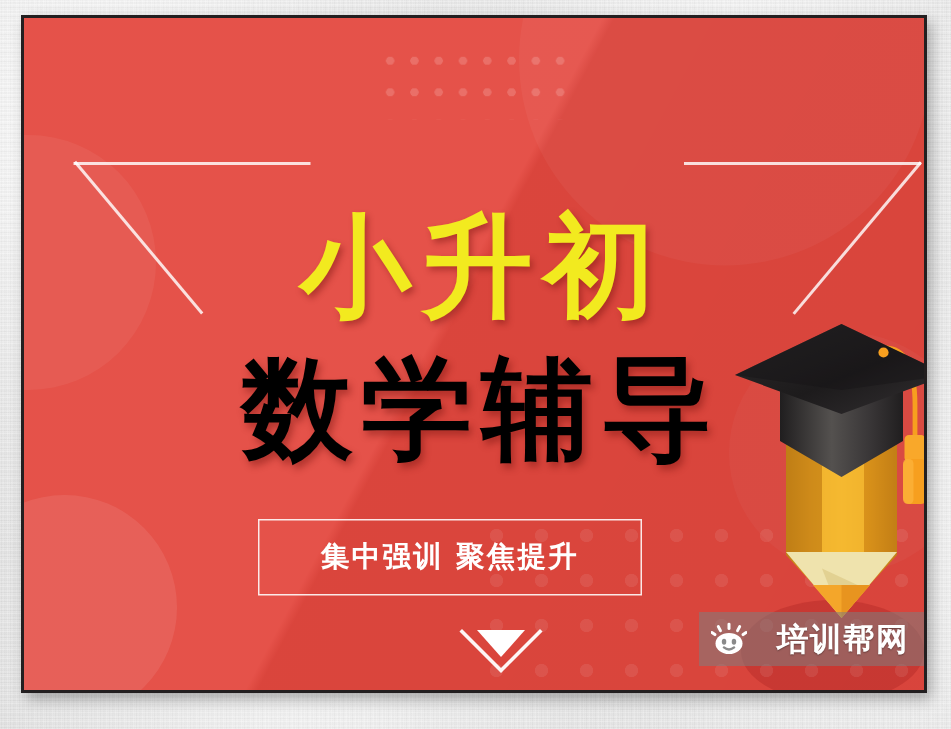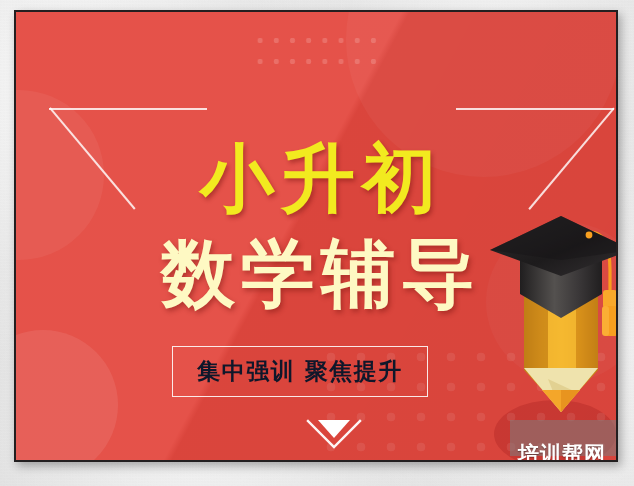--- a/index.html
+++ b/index.html
@@ -154,21 +154,21 @@
     text-shadow: 2px 3px 4px rgba(120,20,16,0.45);
     white-space: nowrap;
     margin-top: 25px;
   }
 
   #title-sub {
     position: absolute;
     left: 0; top: 224px;
     width: 604px;
     text-align: center;
-    color: #fef9c3;
+    color: #000000;
     font-size: 74px;
     line-height: 74px;
     font-weight: 700;
     letter-spacing: 6px;
     text-indent: 6px;
     font-family: "DejaVu Sans", "Liberation Sans", sans-serif;
     text-shadow: 2px 3px 5px rgba(120,20,16,0.45);
     white-space: nowrap;
   }
 
@@ -179,22 +179,22 @@
     top: 334px;
     width: 256px;
     height: 51px;
     border: 1.5px solid rgba(255,255,255,0.88);
     box-sizing: border-box;
     display: flex;
     align-items: center;
     justify-content: center;
   }
   #tagline-text {
-    color: #0f172a;
-    font-size: 23px;
+    color: #ffffff;
+    font-size: 19px;
     line-height: 23px;
     font-weight: 600;
     letter-spacing: 1.5px;
     font-family: "DejaVu Sans", "Liberation Sans", sans-serif;
     white-space: nowrap;
   }
 
   
   #down-arrow {
     position: absolute;
@@ -210,28 +210,27 @@
     left: 470px;
     top: 186px;
     width: 150px;
     height: 248px;
   }
 
   
   #watermark {
     position: absolute;
     right: 0;
-    bottom: 4px;
+    bottom: 16px;
     height: 36px;
     padding: 0 10px 0 8px;
     display: flex;
     align-items: center;
     gap: 20px;
     background: rgba(125,125,125,0.55);
-    flex-direction: column;
   }
   #watermark-label {
     color: #ffffff;
     font-size: 21px;
     font-weight: 700;
     letter-spacing: 1px;
     font-family: "DejaVu Sans", "Liberation Sans", sans-serif;
     text-shadow: 0 1px 1px rgba(0,0,0,0.35);
     white-space: nowrap;
   }

